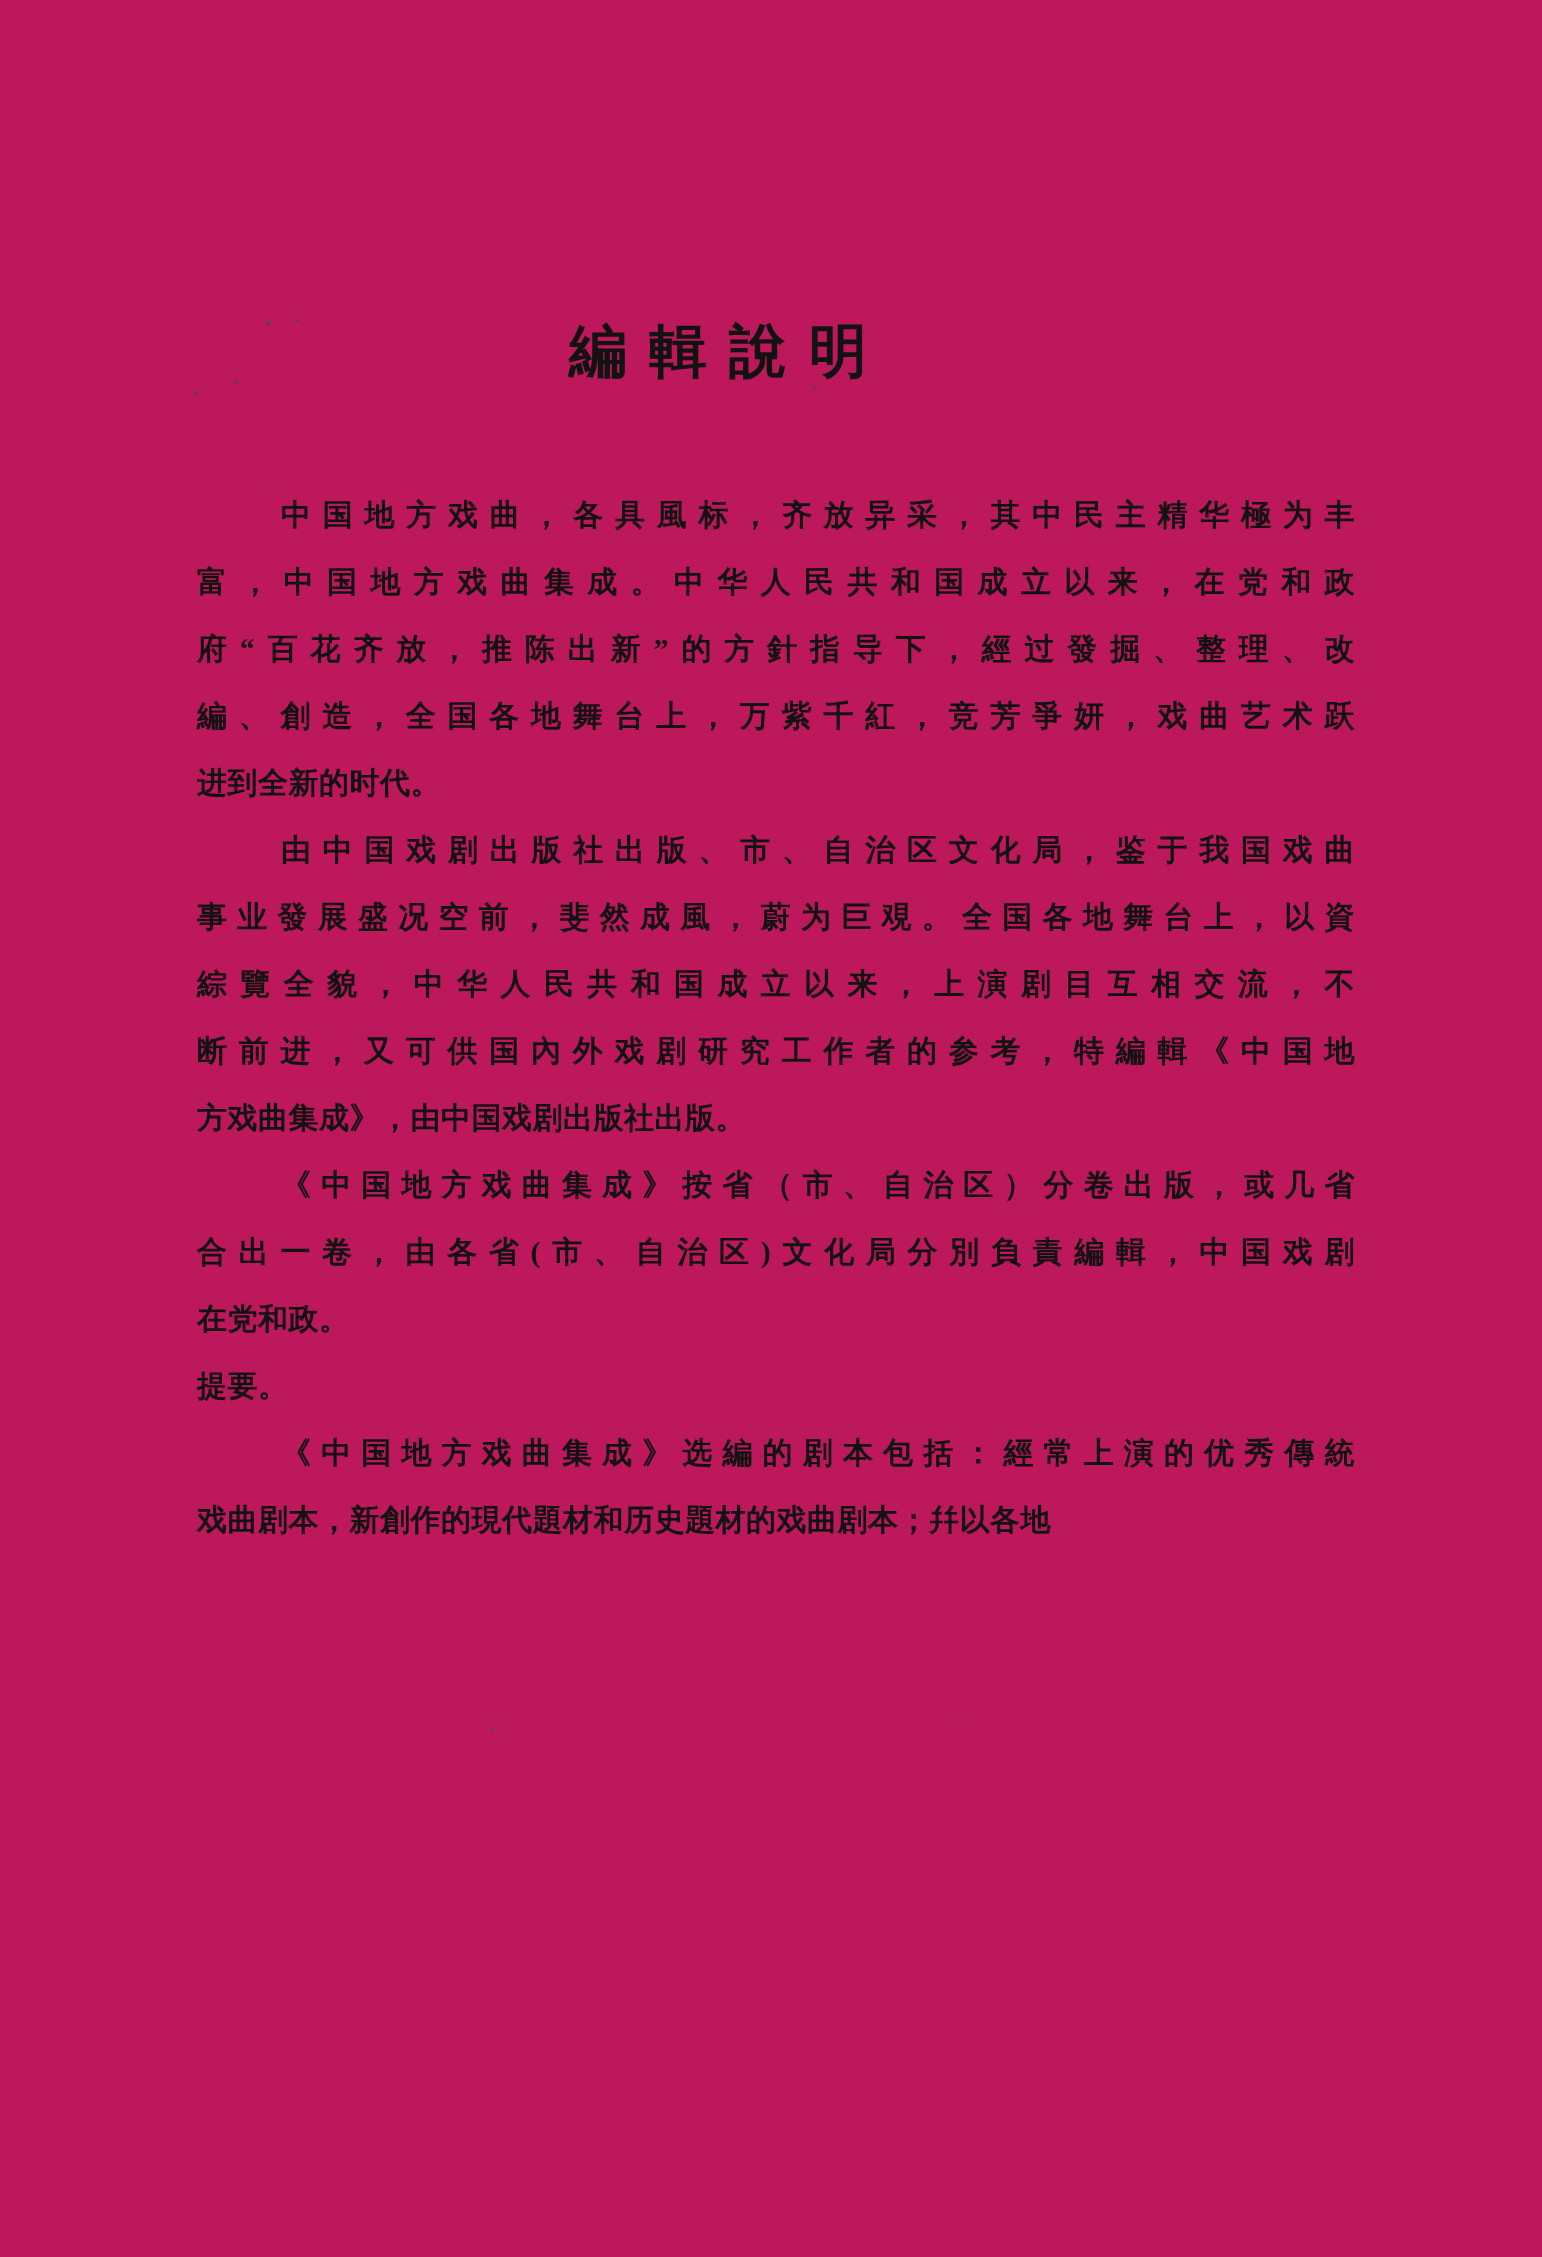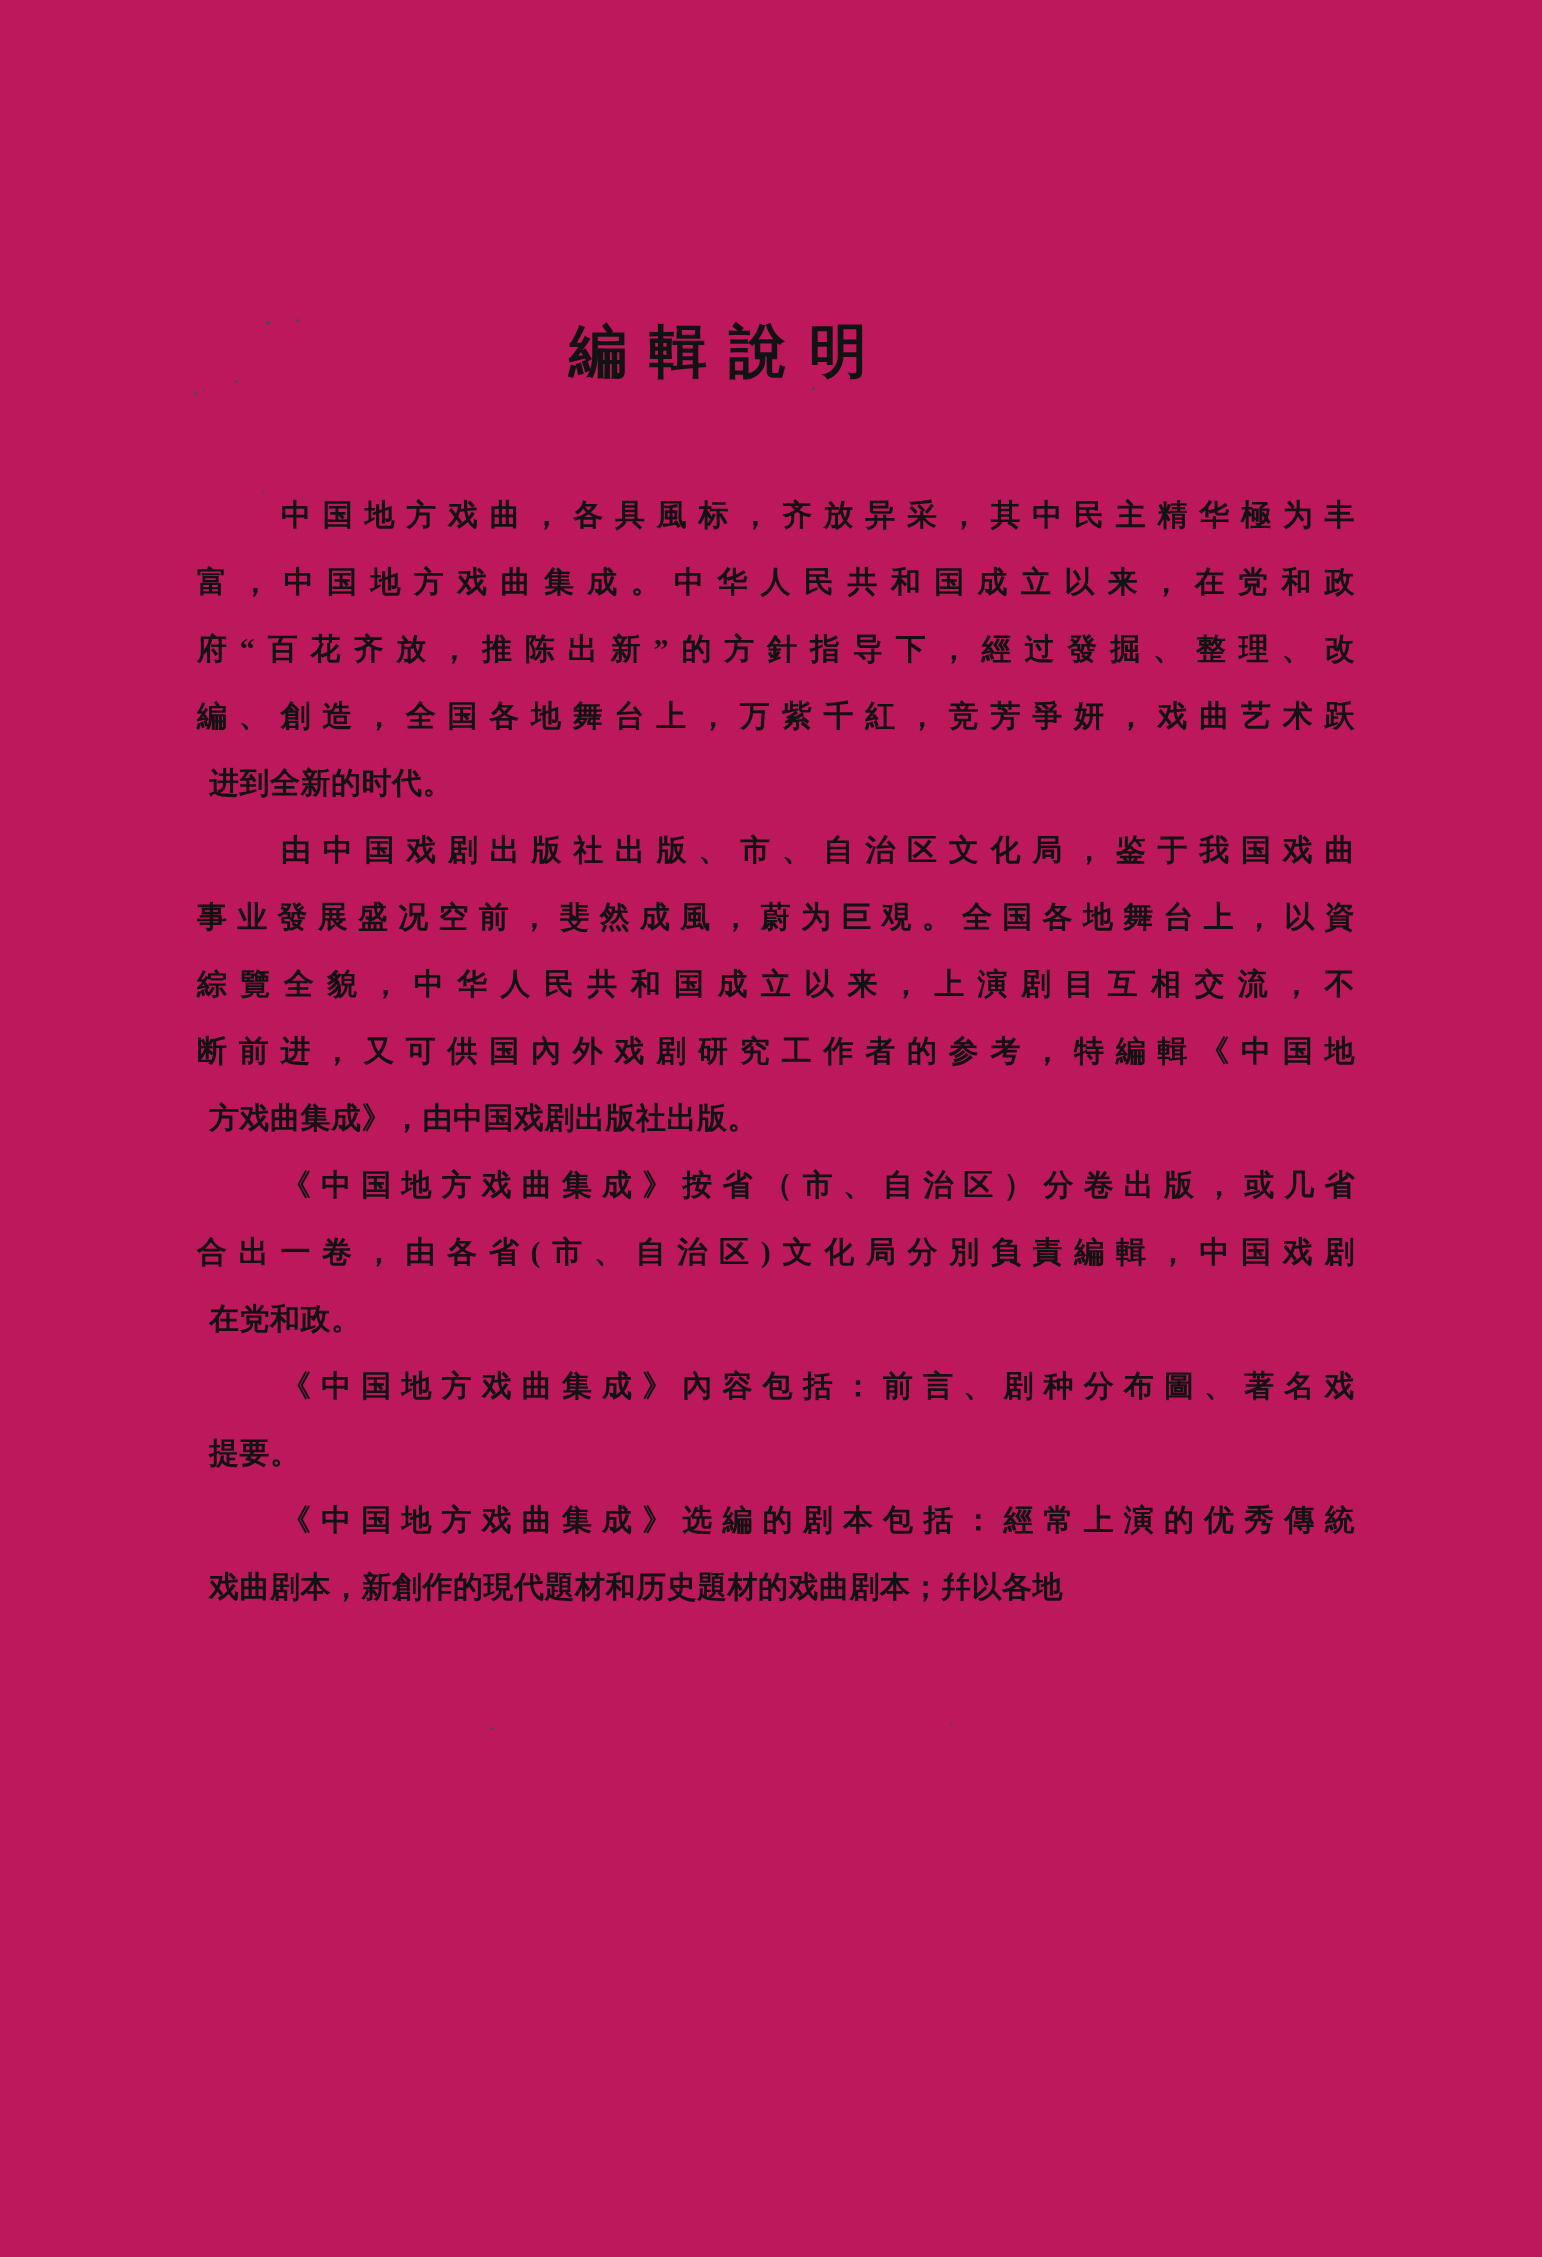--- a/index.html
+++ b/index.html
@@ -44,21 +44,20 @@
     height: 67px;
     text-align: justify;
     text-align-last: justify;
     letter-spacing: 0.5px;
     white-space: nowrap;
   }
   .line.first { text-indent: 84px; }
   .line.plast {
     text-align: left;
     text-align-last: left;
-    margin-left: 12px;
   }
   .speck {
     position: absolute;
     background: #4a4a4a;
     border-radius: 50%;
   }
 </style>
 </head>
 <body>
 
@@ -80,21 +79,20 @@
         <div class="line">綜覽全貌，中华人民共和国成立以来，上演剧目互相交流，不</div>
         <div class="line">断前进，又可供国內外戏剧研究工作者的参考，特編輯《中国地</div>
         <div class="line plast">方戏曲集成》，由中国戏剧出版社出版。</div>
       </div>
       <div class="paragraph">
         <div class="line first">《中国地方戏曲集成》按省（市、自治区）分卷出版，或几省</div>
         <div class="line">合出一卷，由各省(市、自治区)文化局分別負責編輯，中国戏剧</div>
         <div class="line plast">在党和政。</div>
       </div>
       <div class="paragraph">
-        <div class="line first">《中国地方戏曲集成》內容包括：前言、剧种分布圖、著名戏</div>
         <div class="line plast">提要。</div>
       </div>
       <div class="paragraph">
         <div class="line first">《中国地方戏曲集成》选編的剧本包括：經常上演的优秀傳統</div>
         <div class="line plast">戏曲剧本，新創作的現代題材和历史題材的戏曲剧本；幷以各地</div>
       </div>
     </div>
 
   <div class="speck" style="left:266px; top:321px; width:4px; height:4px;"></div>
   <div class="speck" style="left:296px; top:319px; width:3px; height:3px;"></div>

